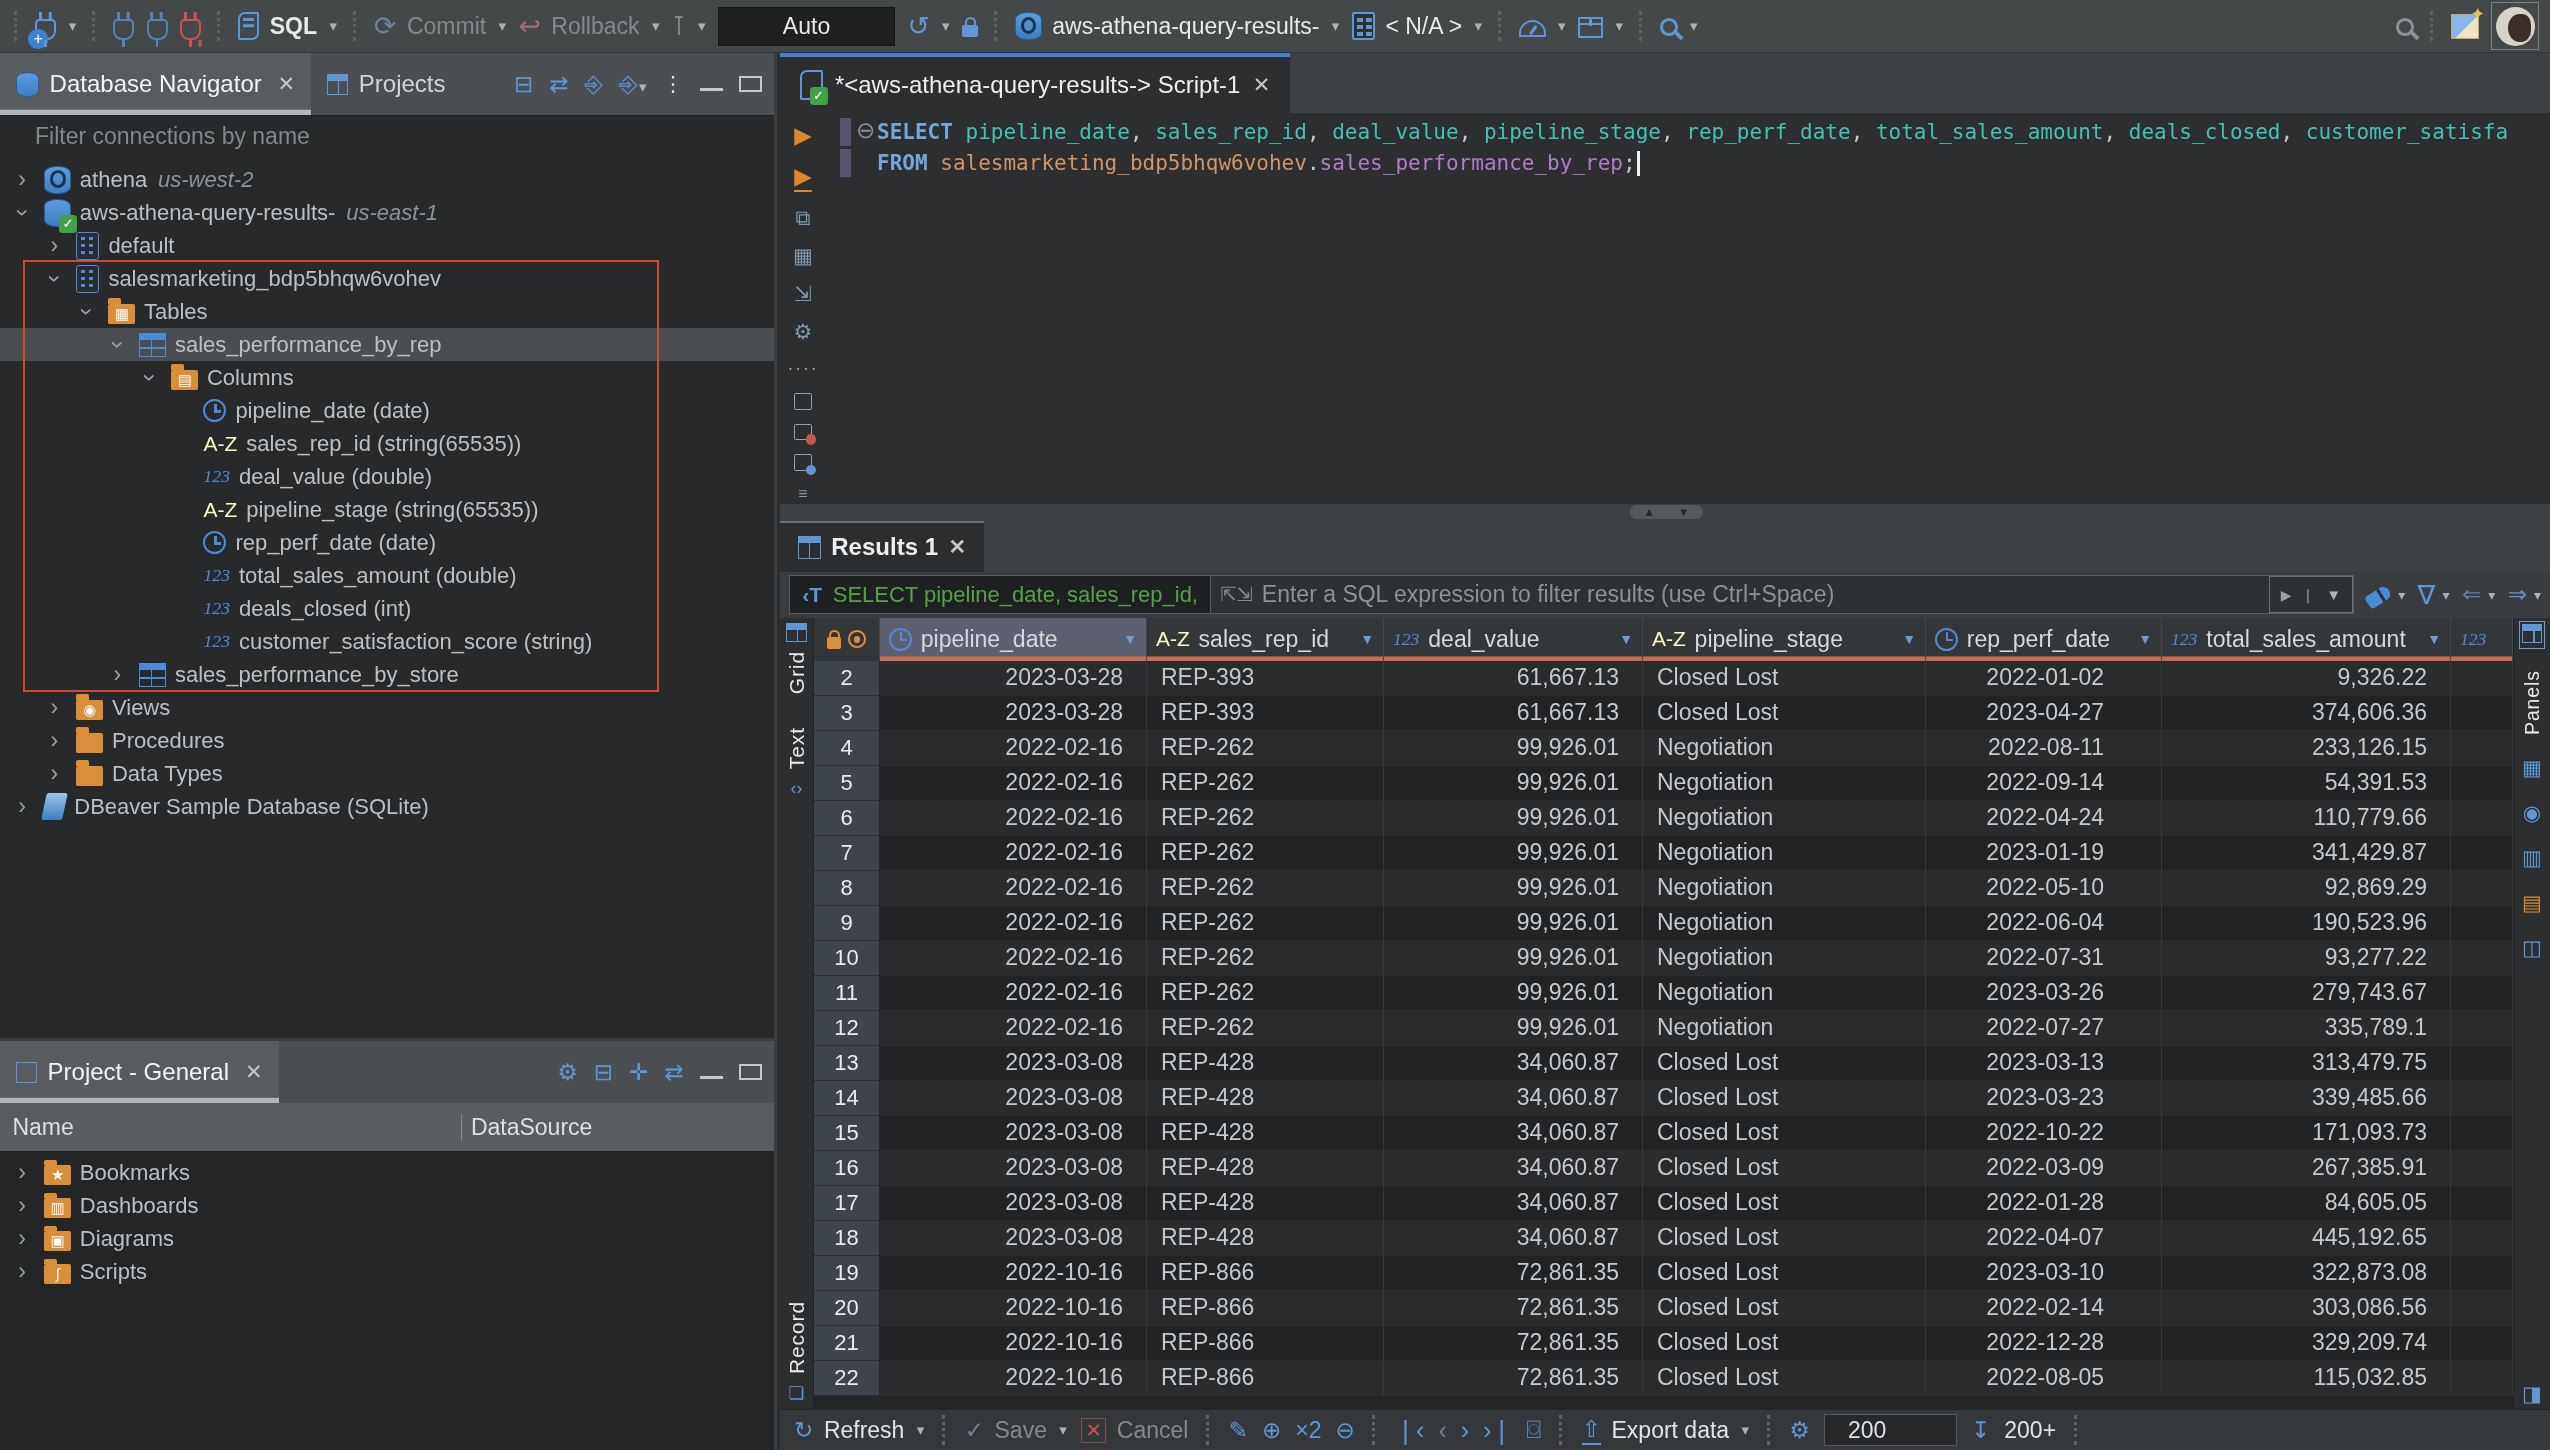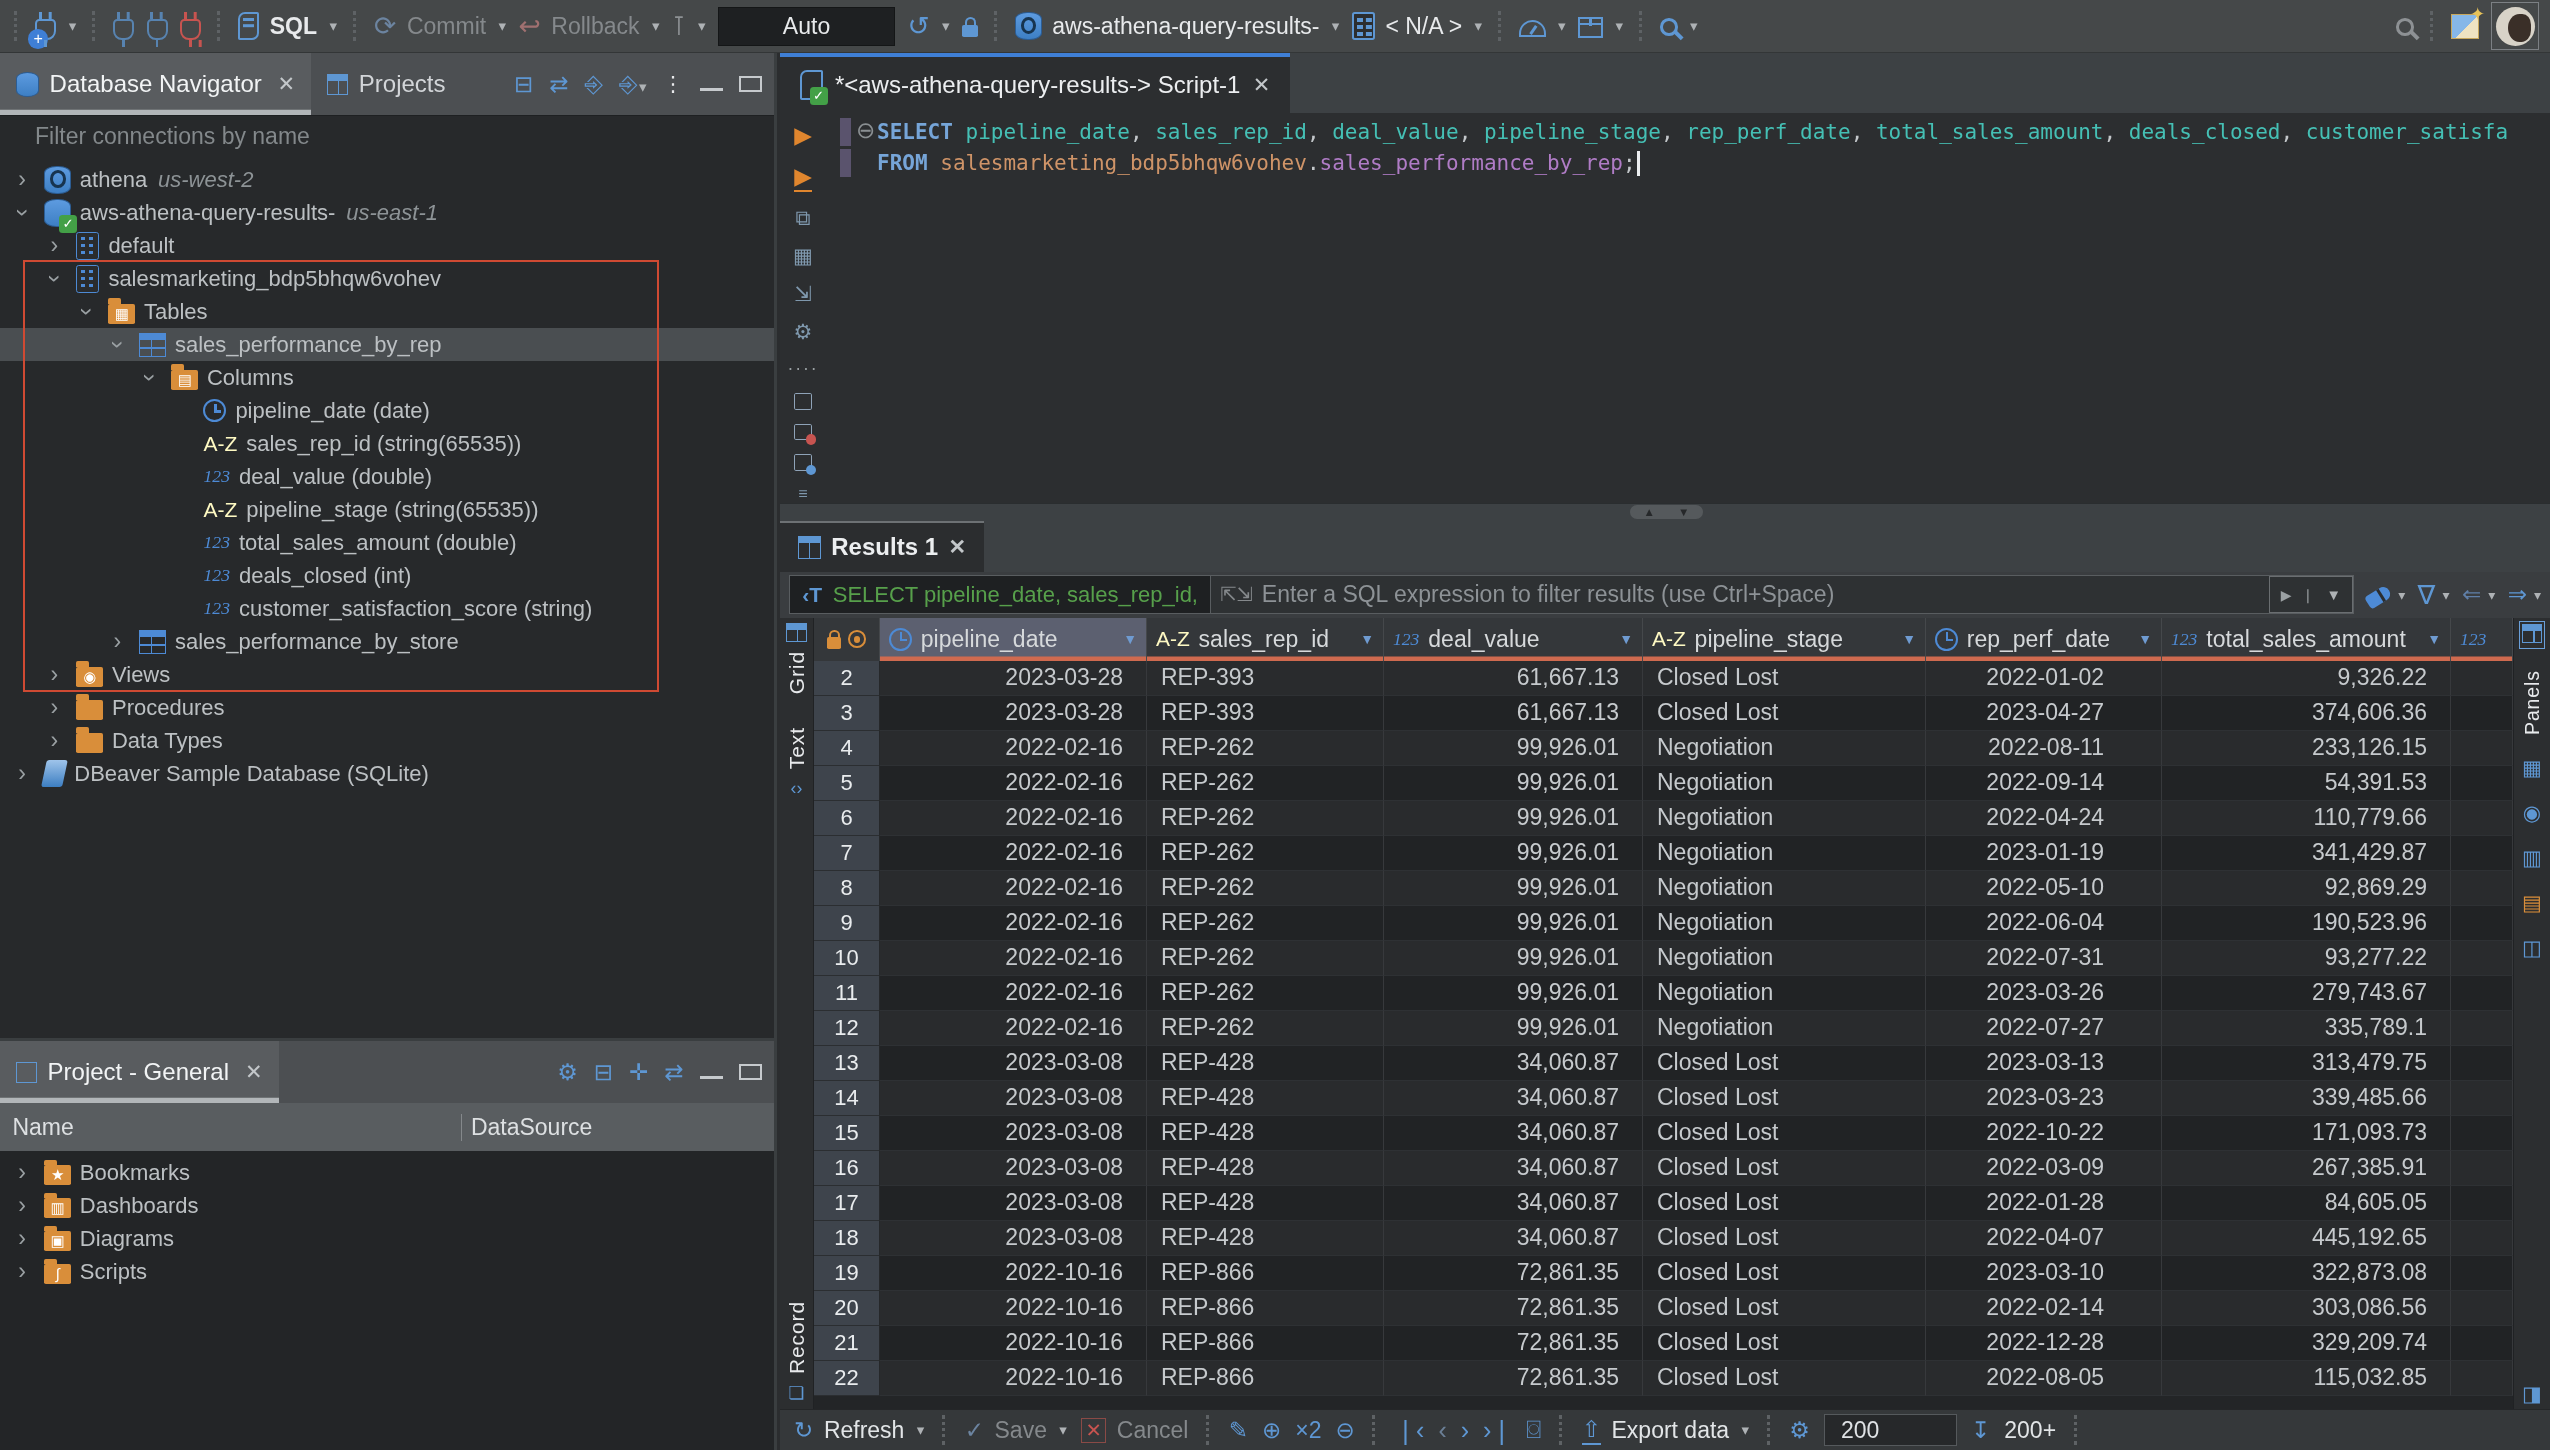--- a/index.html
+++ b/index.html
@@ -168,21 +168,21 @@
   .rstrip .pic { font-size:21px; color:#5e97d3; }
   .rstrip .pic.or { color:#d98e3a; }
   .rstrip .last { margin-top:auto; }
 
   .statusbar { height:41px; background:#35383a; border-top:1.8px solid #242628; display:flex; align-items:center; gap:14px;
                padding:0 14px; font-size:23px; color:#e2e5e7; flex:none; }
   .sb-ic { color:#5e97d3; font-size:23px; }
   .sb-red { color:#c75450; border:1.8px solid #8a4a46; padding:0 3.5px; font-size:19.5px; }
   .sb-nav { color:#5e97d3; font-size:25px; }
   .sb-nav.dim { color:#6b7f96; }
-  .num-input { width:133px; height:32px; background:#26282a; border:1.8px solid #55595c; color:#dfe2e5; display:flex; align-items:center; padding:0 16px; }
+  .num-input { width:133px; height:32px; background:#26282a; border:1.8px solid #55595c; color:#dfe2e5; display:flex; align-items:center; padding:0 23px; }
 </style>
 </head>
 <body>
 
 <div class="toolbar">
   <span class="handle"></span>
   <span class="tgroup">
     <span class="ic ic-plug">
         <i class="badge-plus">+</i>
       </span>
@@ -336,20 +336,25 @@
       </div>
       <div class="trow" style="padding-left: 168px;">
         <span class="expander"></span>
         <span class="ic ic-num">123</span>
         <span class="tlabel">deal_value (double)</span>
       </div>
       <div class="trow" style="padding-left: 168px;">
         <span class="expander"></span>
         <span class="ic ic-az">A-Z</span>
         <span class="tlabel">pipeline_stage (string(65535))</span>
+      </div>
+      <div class="trow" style="padding-left: 168px;">
+        <span class="expander"></span>
+        <span class="ic ic-clock"></span>
+        <span class="tlabel">rep_perf_date (date)</span>
       </div>
       <div class="trow" style="padding-left: 168px;">
         <span class="expander"></span>
         <span class="ic ic-num">123</span>
         <span class="tlabel">total_sales_amount (double)</span>
       </div>
       <div class="trow" style="padding-left: 168px;">
         <span class="expander"></span>
         <span class="ic ic-num">123</span>
         <span class="tlabel">deals_closed (int)</span>

